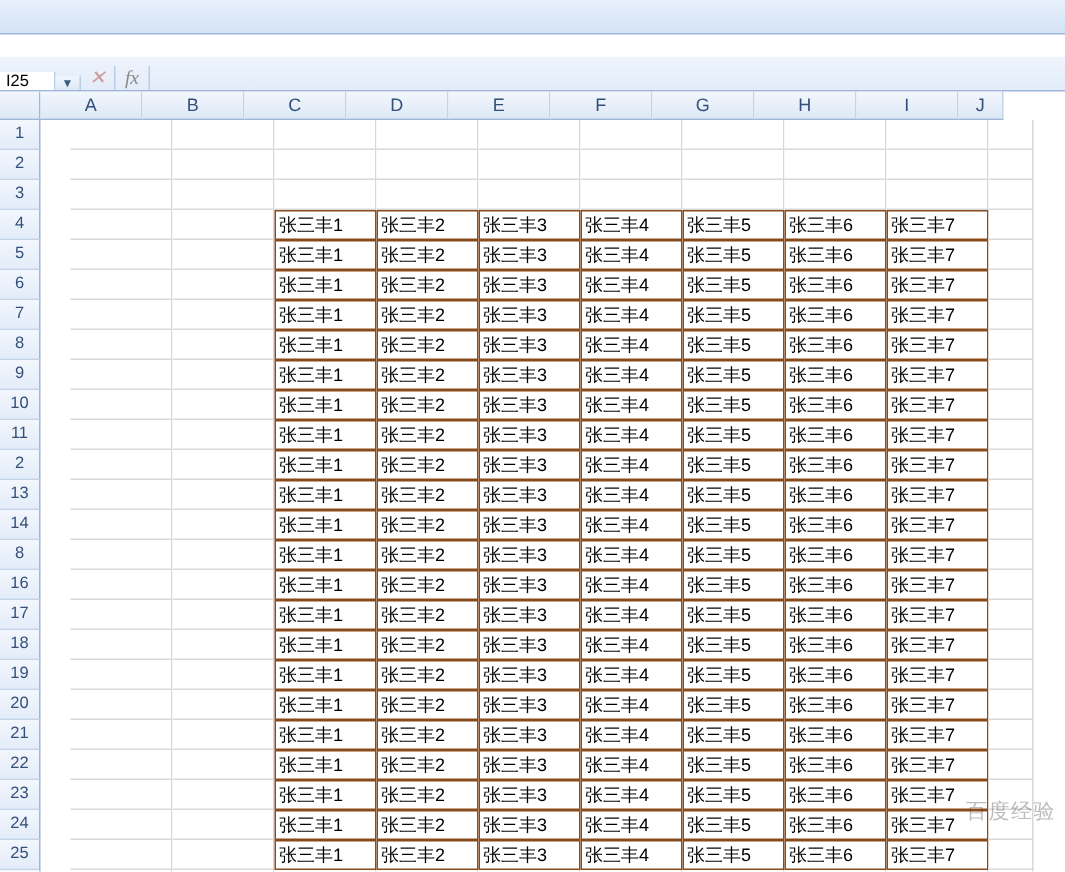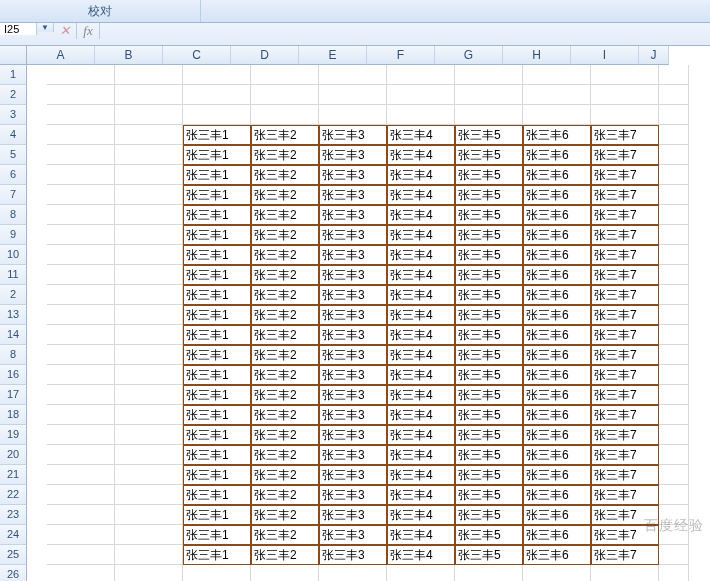--- a/index.html
+++ b/index.html
@@ -30,21 +30,22 @@
   }
   .t1{width:200px;}
   .t2{width:200px;}
   .t3{width:310px;}
 
   .namebox-bar{
     height:22px;
     background:linear-gradient(#eef4fc,#e3ecf9);
     border-bottom:1px solid #9db6d9;
     display:flex;
-    align-items:flex-start;
+    align-items:flex-end;
+    margin-top:15px;
   }
   .name-box{
     width:32px;
     border-right:1px solid #b7cce8;
     background:#fff;
     display:flex;
     align-items:center;
     padding-left:4px;
     font-size:11px;
     color:#000;
@@ -164,21 +165,20 @@
     font-size:14px;
     font-weight:normal;
     letter-spacing:1px;
     pointer-events:none;
   }
 </style>
 </head>
 <body>
 
 <div class="ribbon-tabs">
-  <div class="ribbon-tab t1">校对</div>
 </div>
 
 <div class="namebox-bar">
   <div class="name-box">I25</div>
   <div class="name-dd">▼</div>
   <div class="cancel-btn">✕</div>
   <div class="fx-btn">fx</div>
   <div class="formula-bar"></div>
 </div>
 

